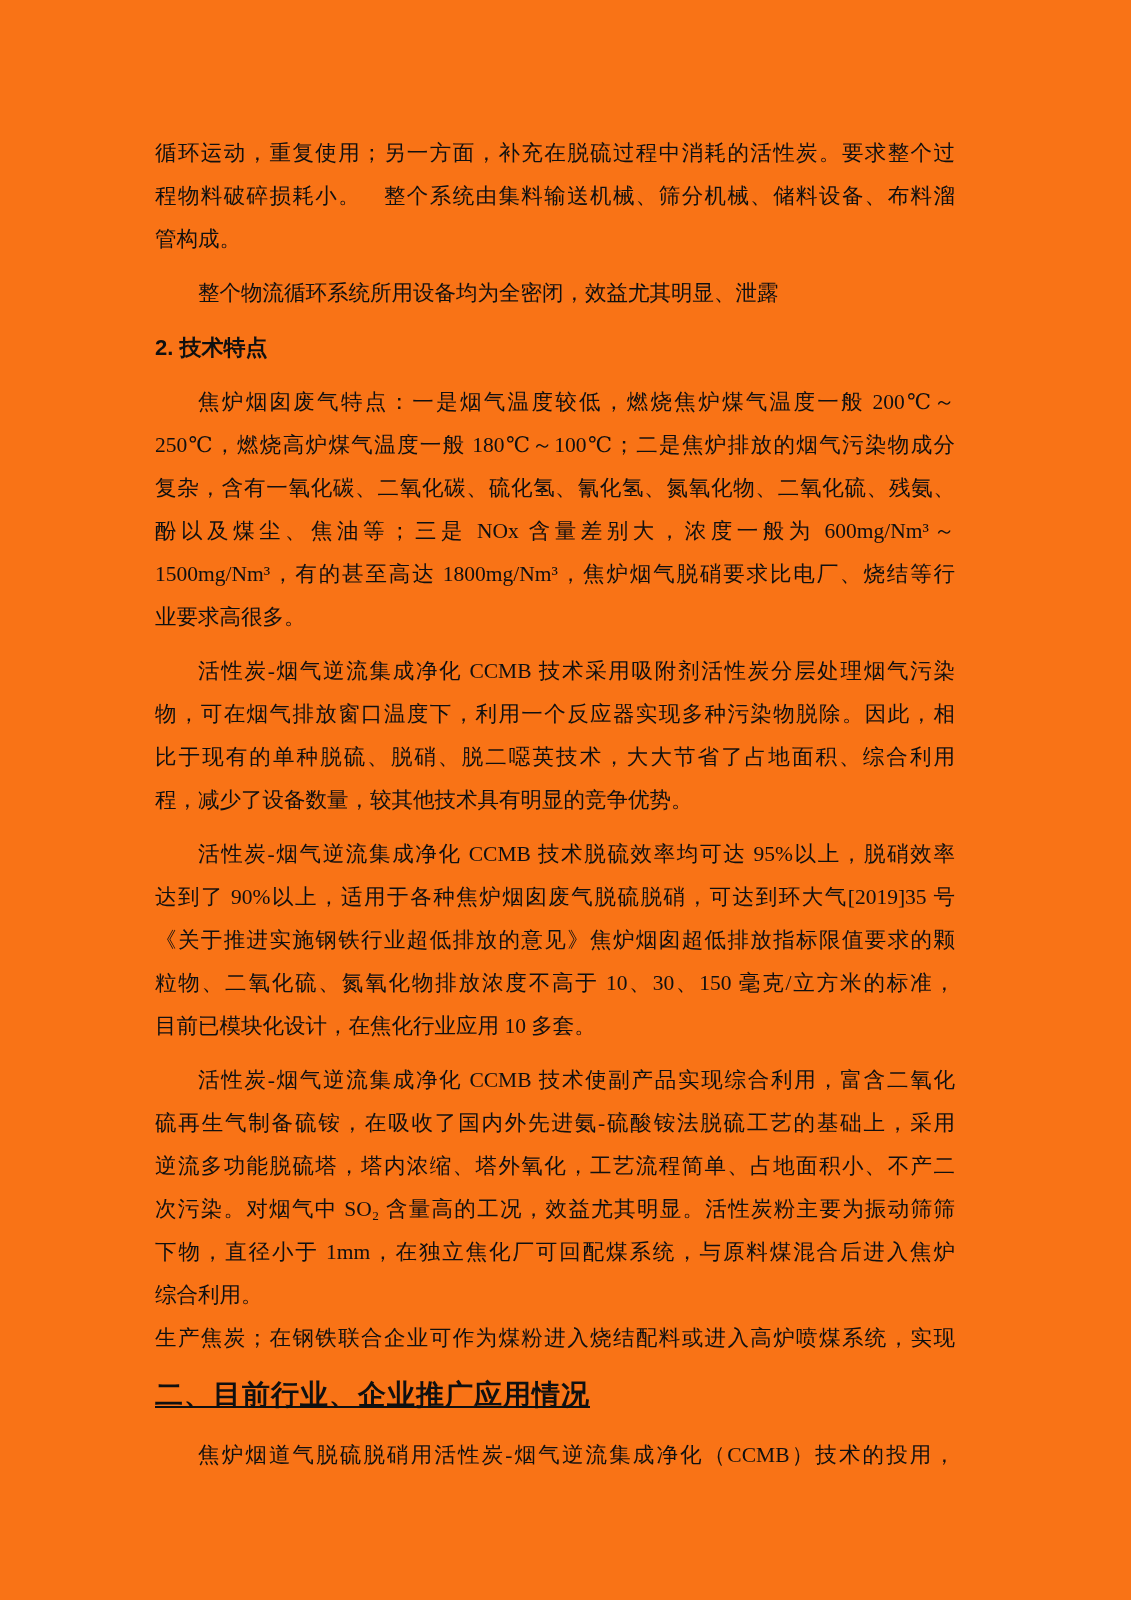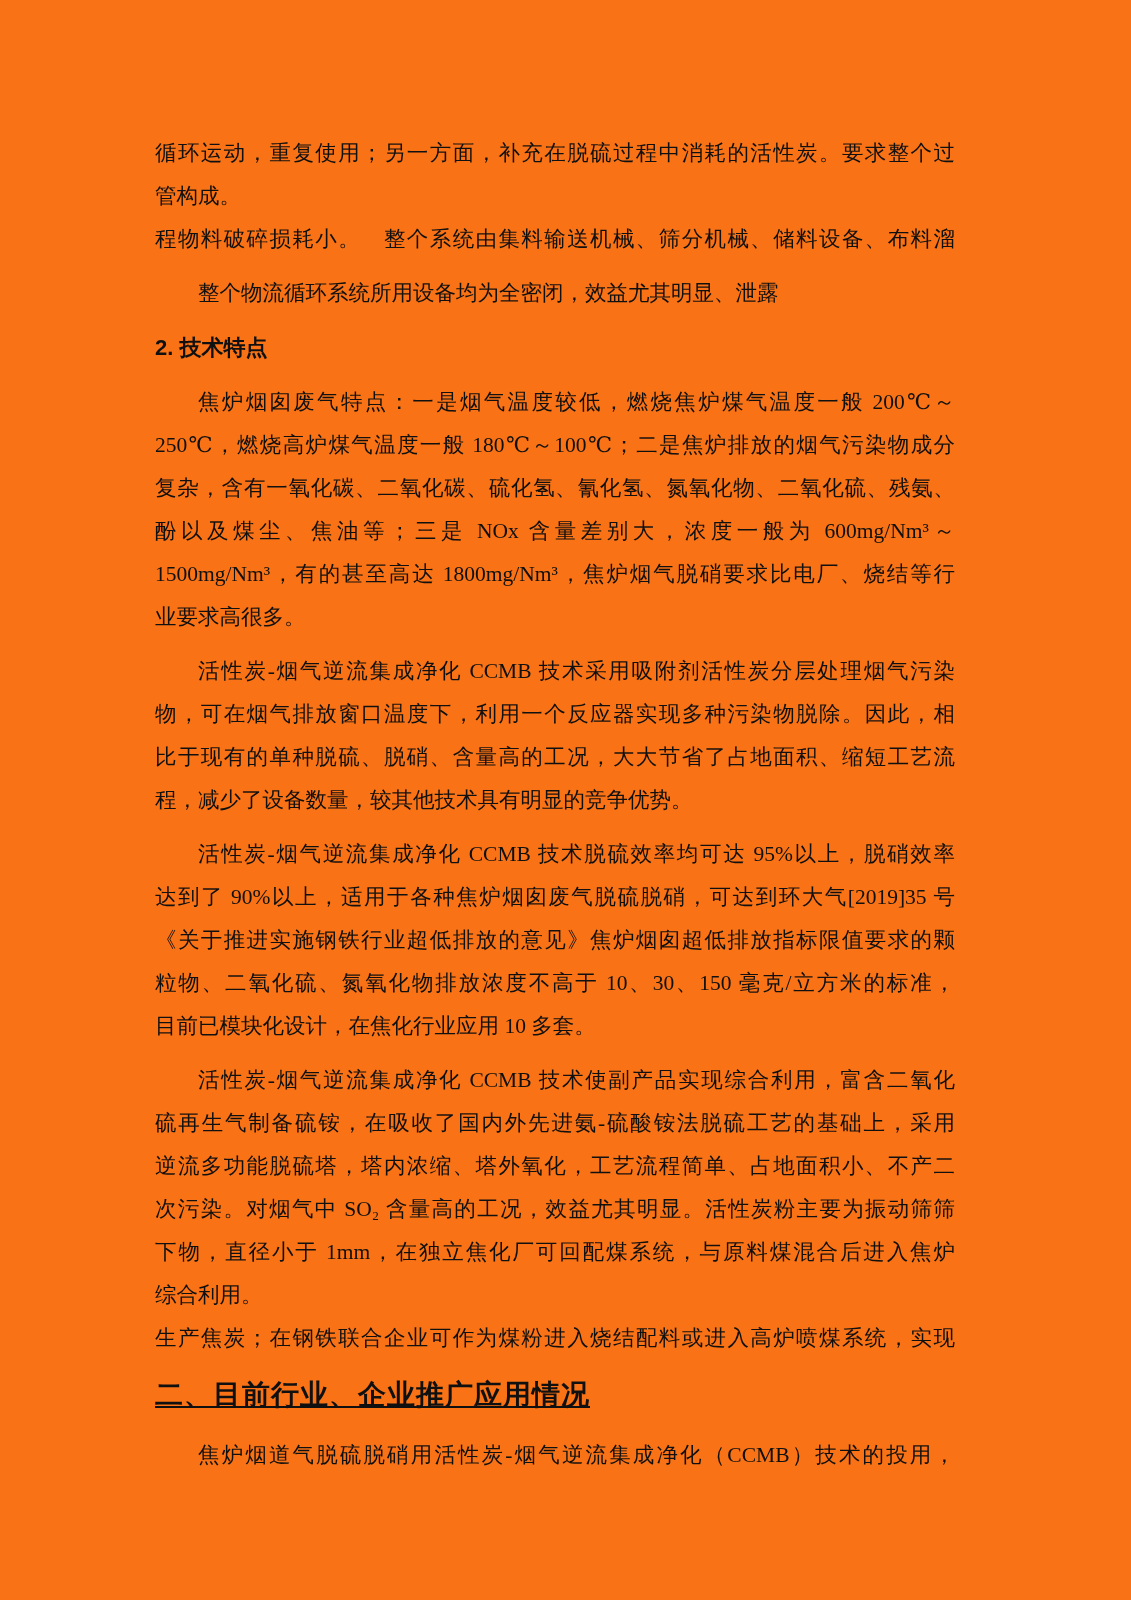--- a/index.html
+++ b/index.html
@@ -54,43 +54,43 @@
     text-decoration: underline;
   }
 </style>
 </head>
 <body>
 
 <div class="page">
 
   <div class="p">
     <div class="ln">循环运动，重复使用；另一方面，补充在脱硫过程中消耗的活性炭。要求整个过</div>
+    <div class="ln">程物料破碎损耗小。　整个系统由集料输送机械、筛分机械、储料设备、布料溜</div>
     <div class="ln ln-end">管构成。</div>
-    <div class="ln">程物料破碎损耗小。　整个系统由集料输送机械、筛分机械、储料设备、布料溜</div>
   </div>
 
   <div class="p">
     <div class="ln ln-end ind">整个物流循环系统所用设备均为全密闭，效益尤其明显、泄露</div>
   </div>
 
   <div class="h-sub">2. 技术特点</div>
 
   <div class="p">
     <div class="ln ind">焦炉烟囱废气特点：一是烟气温度较低，燃烧焦炉煤气温度一般 200℃～</div>
     <div class="ln">250℃，燃烧高炉煤气温度一般 180℃～100℃；二是焦炉排放的烟气污染物成分</div>
     <div class="ln">复杂，含有一氧化碳、二氧化碳、硫化氢、氰化氢、氮氧化物、二氧化硫、残氨、</div>
     <div class="ln">酚以及煤尘、焦油等；三是 NOx 含量差别大，浓度一般为 600mg/Nm³～</div>
     <div class="ln">1500mg/Nm³，有的甚至高达 1800mg/Nm³，焦炉烟气脱硝要求比电厂、烧结等行</div>
     <div class="ln ln-end">业要求高很多。</div>
   </div>
 
   <div class="p">
     <div class="ln ind">活性炭-烟气逆流集成净化 CCMB 技术采用吸附剂活性炭分层处理烟气污染</div>
     <div class="ln">物，可在烟气排放窗口温度下，利用一个反应器实现多种污染物脱除。因此，相</div>
-    <div class="ln">比于现有的单种脱硫、脱硝、含量高的工况，大大节省了占地面积、缩短工艺流</div>
+    <div class="ln">比于现有的单种脱硫、脱硝、脱二噁英技术，大大节省了占地面积、综合利用</div>
     <div class="ln ln-end">程，减少了设备数量，较其他技术具有明显的竞争优势。</div>
   </div>
 
   <div class="p">
     <div class="ln ind">活性炭-烟气逆流集成净化 CCMB 技术脱硫效率均可达 95%以上，脱硝效率</div>
     <div class="ln">达到了 90%以上，适用于各种焦炉烟囱废气脱硫脱硝，可达到环大气[2019]35 号</div>
     <div class="ln">《关于推进实施钢铁行业超低排放的意见》焦炉烟囱超低排放指标限值要求的颗</div>
     <div class="ln">粒物、二氧化硫、氮氧化物排放浓度不高于 10、30、150 毫克/立方米的标准，</div>
     <div class="ln ln-end">目前已模块化设计，在焦化行业应用 10 多套。</div>
   </div>

